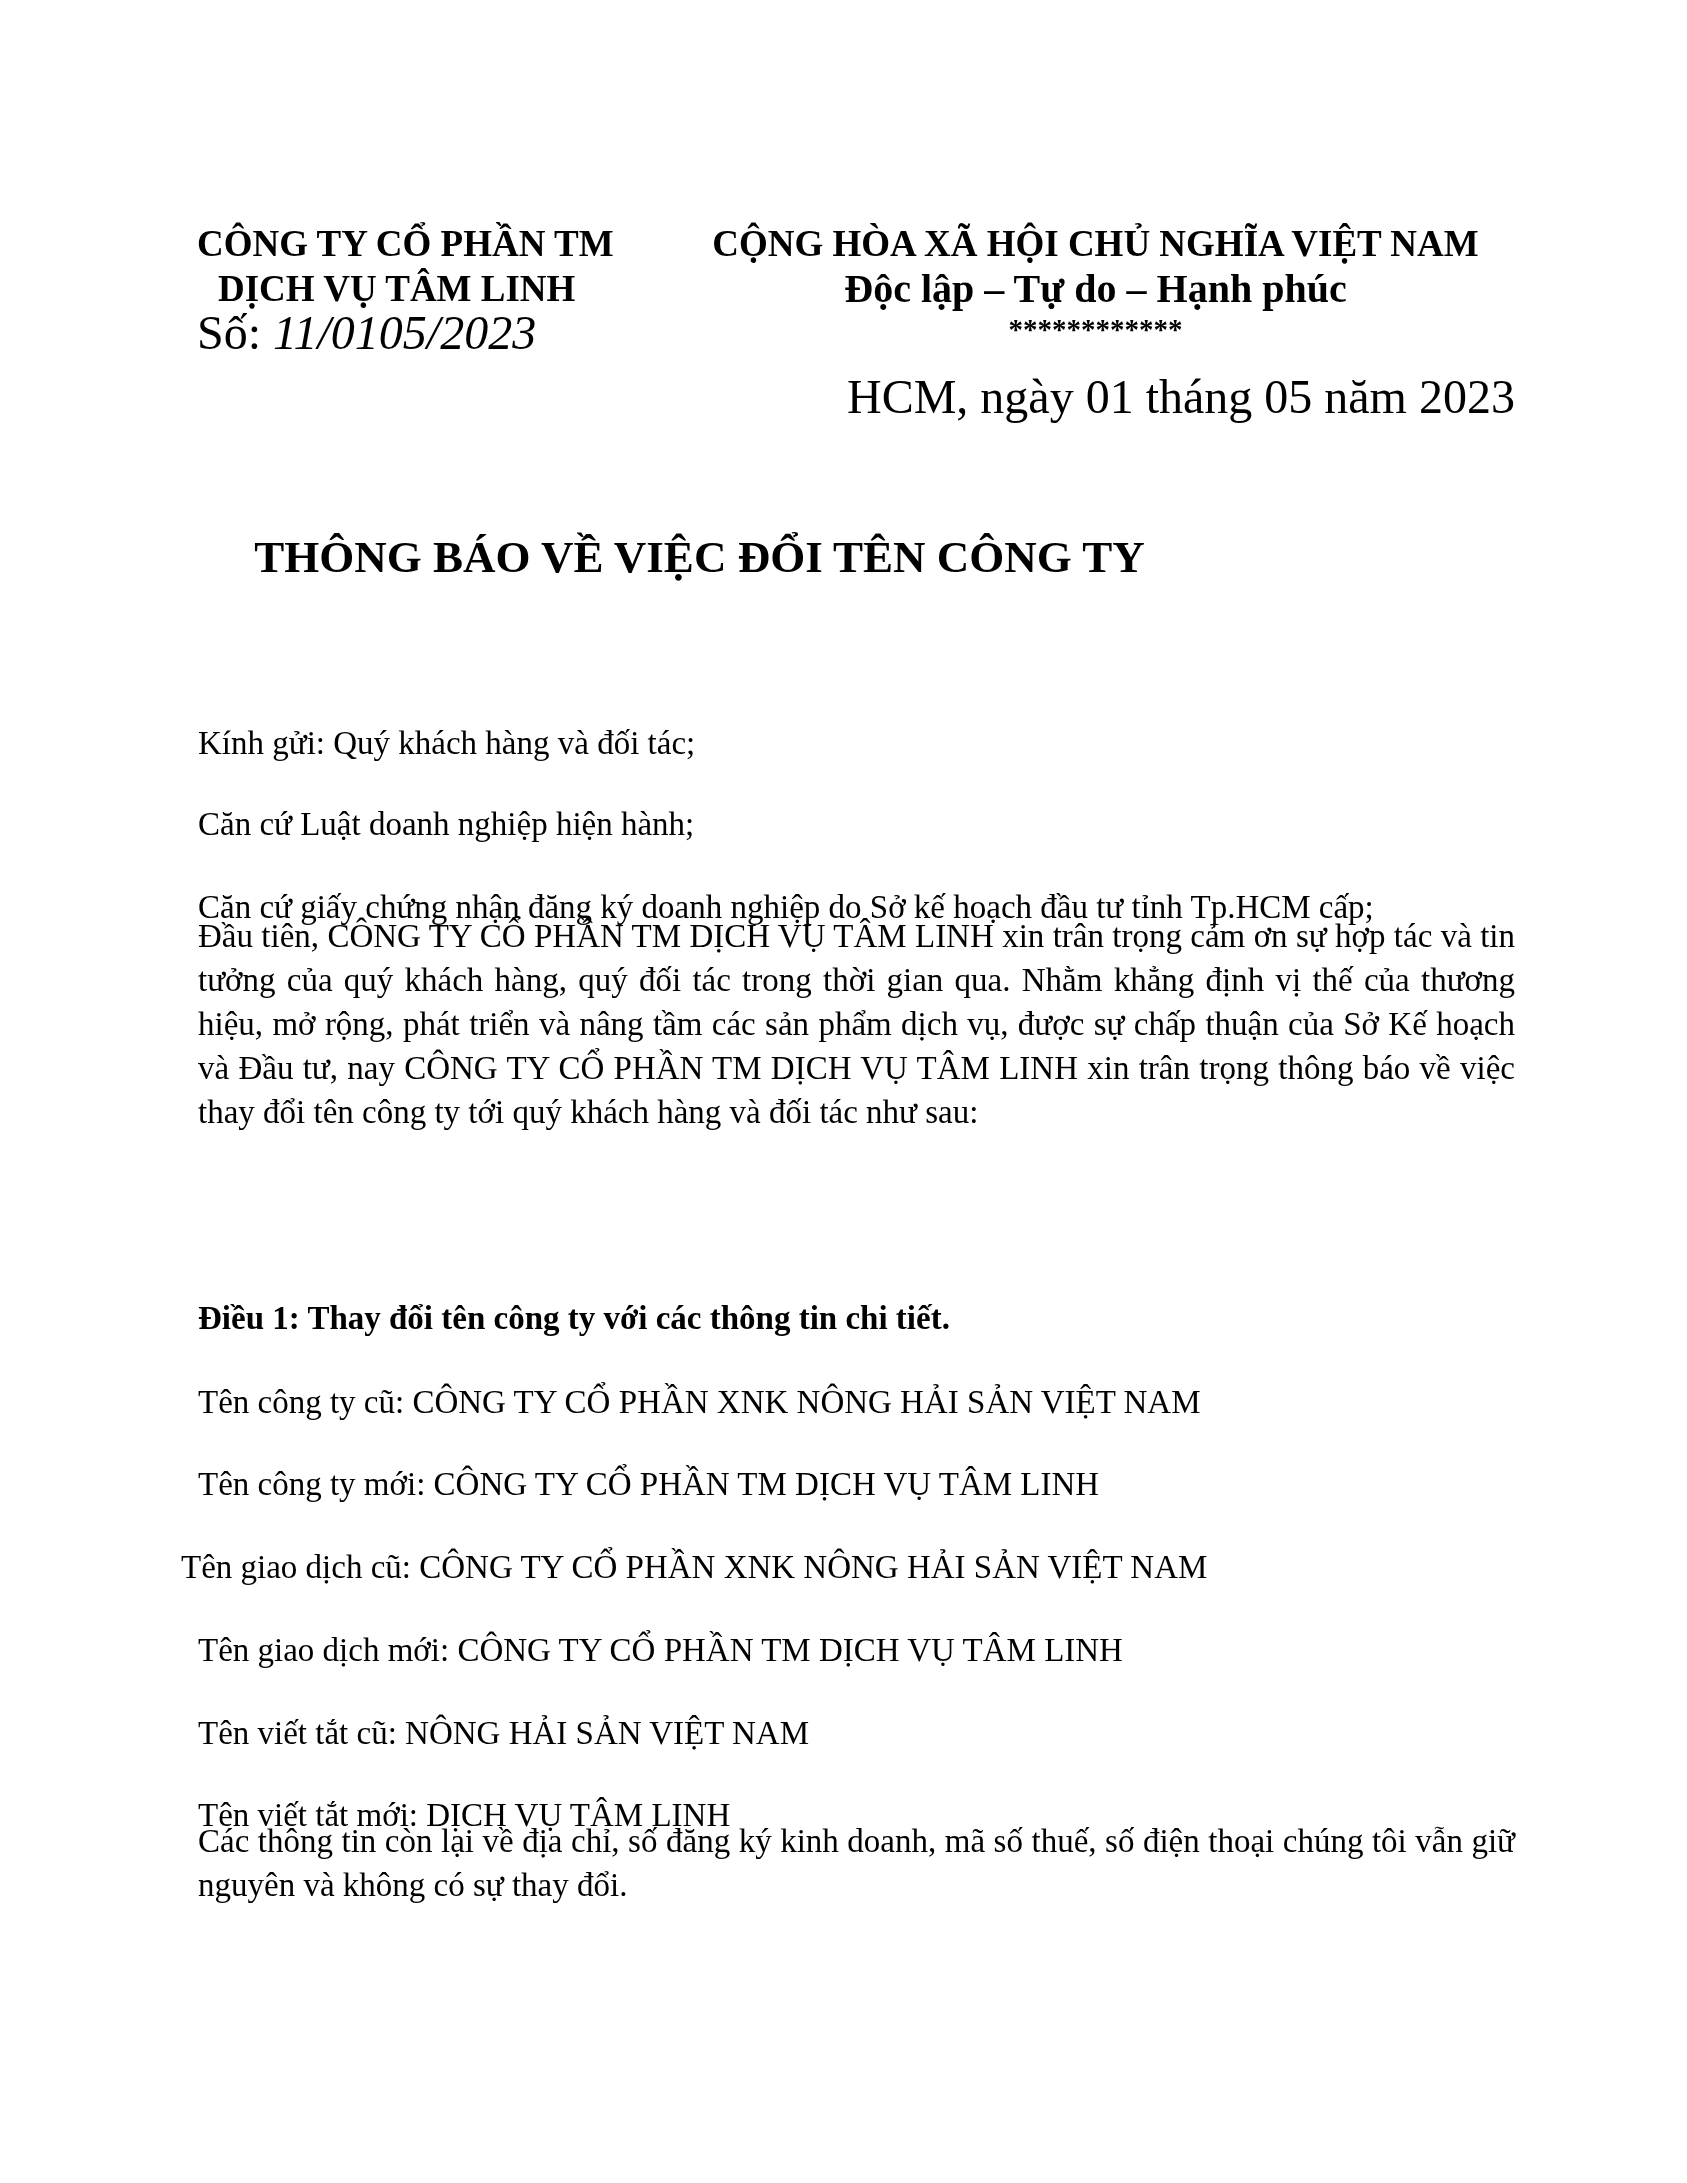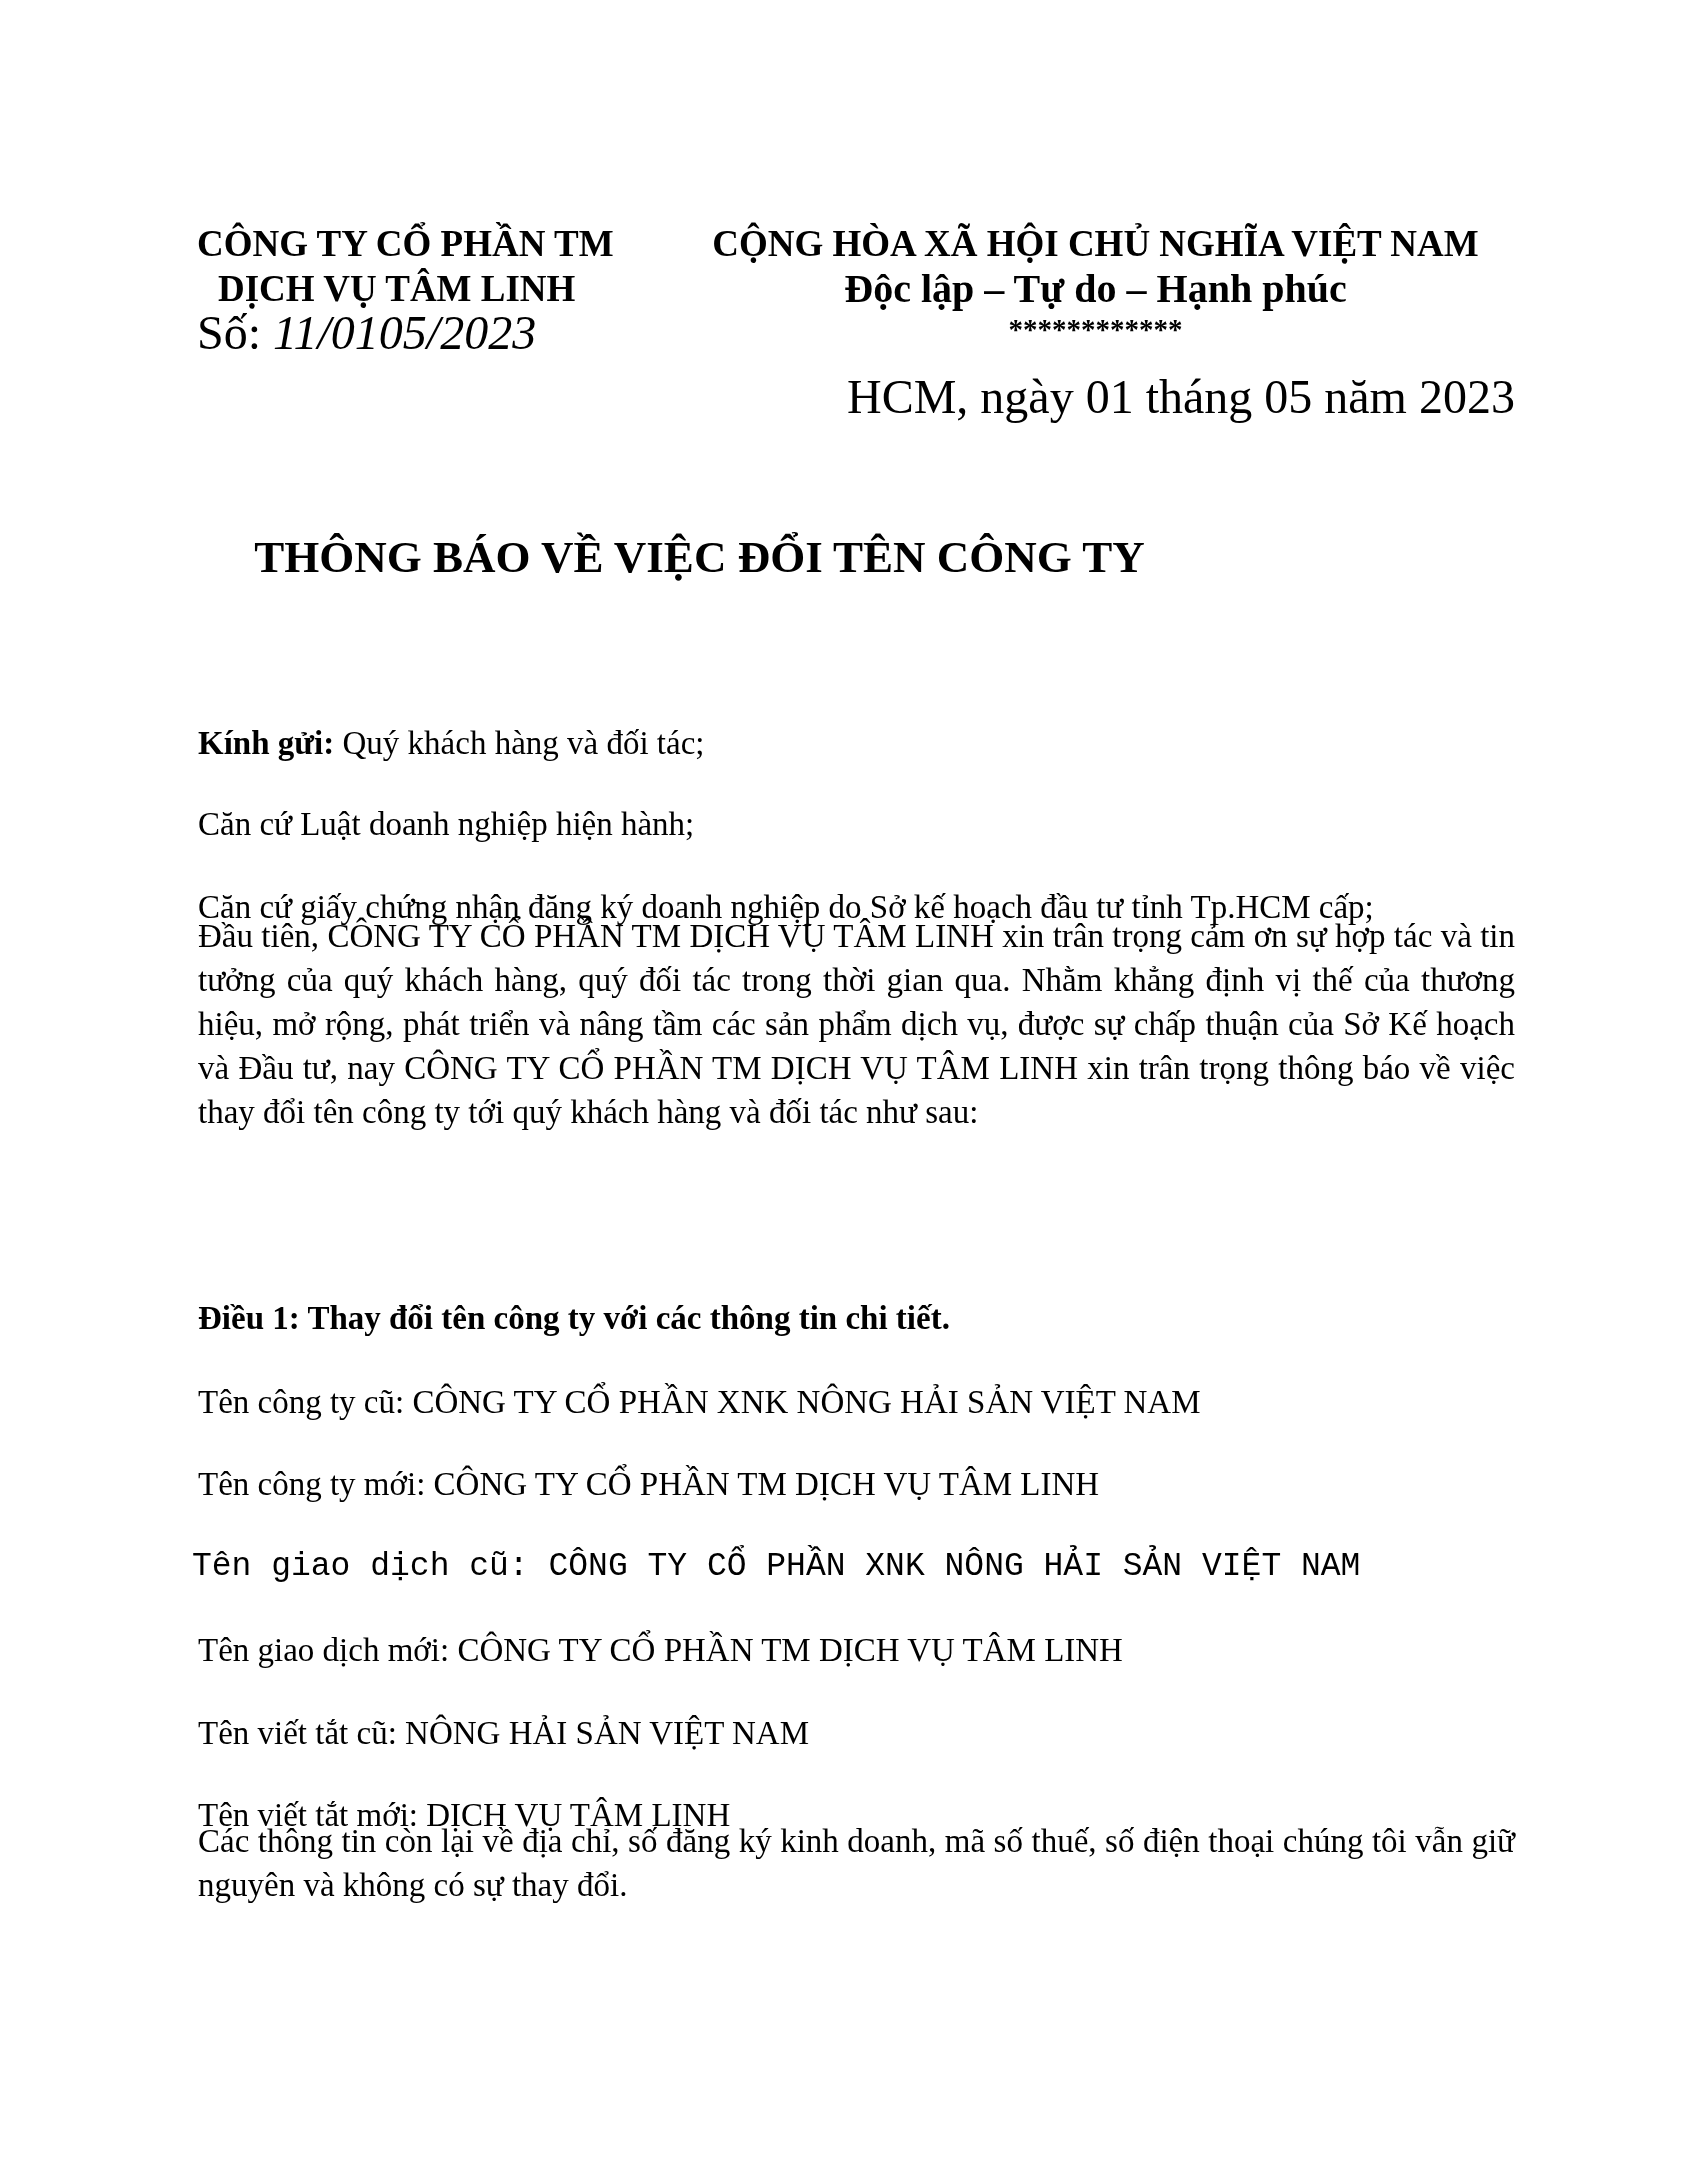--- a/index.html
+++ b/index.html
@@ -11,21 +11,21 @@
   .abs { position: absolute; white-space: nowrap; margin-top: 48px; }
   .hdr { font-size: 37px; font-weight: bold; line-height: 45px; }
   .sub { font-size: 48px; line-height: 44px; }
   .body-line { font-size: 33px; line-height: 40px; }
   .title { font-size: 45px; font-weight: bold; left: 0; width: 1399px; text-align: center; }
   .para {
     position: absolute; left: 198px; width: 1317px;
     font-size: 33px; line-height: 44px; text-align: justify;
   }
   .para-inner { text-align-last: left; }
-  b { font-weight: bold; }
+  b { font-weight: normal; }
   i { font-style: italic; }
 </style>
 </head>
 <body>
 
 <div class="abs hdr" style="left:197px; top:173px;">CÔNG TY CỔ PHẦN TM</div>
 <div class="abs hdr" style="left:218px; top:218px;">DỊCH VỤ TÂM LINH</div>
 <div class="abs sub" style="left:197px; top:263px;">
   <span>Số: </span><i>11/0105/2023</i>
 </div>
@@ -48,21 +48,21 @@
 </div>
 
 <div class="abs body-line" style="left:198px; top:1250px; font-weight:bold;">Điều 1: Thay đổi tên công ty với các thông tin chi tiết.</div>
 
 <div class="abs body-line" style="left:198px; top:1334px;">
   <span>Tên công ty cũ: </span><span>CÔNG TY CỔ PHẦN XNK NÔNG HẢI SẢN VIỆT NAM</span>
 </div>
 <div class="abs body-line" style="left:198px; top:1416px;">
   <span>Tên công ty mới: </span><span>CÔNG TY CỔ PHẦN TM DỊCH VỤ TÂM LINH</span>
 </div>
-<div class="abs body-line" style="left:192px; top:1499px;font-family:Liberation Mono, monospace;">
+<div class="abs body-line" style="left:181px; top:1499px;">
   <span>Tên giao dịch cũ: </span><span>CÔNG TY CỔ PHẦN XNK NÔNG HẢI SẢN VIỆT NAM</span>
 </div>
 <div class="abs body-line" style="left:198px; top:1582px;">
   <span>Tên giao dịch mới: </span><span>CÔNG TY CỔ PHẦN TM DỊCH VỤ TÂM LINH</span>
 </div>
 <div class="abs body-line" style="left:198px; top:1665px;">
   <span>Tên viết tắt cũ: </span><span>NÔNG HẢI SẢN VIỆT NAM</span>
 </div>
 <div class="abs body-line" style="left:198px; top:1747px;">
   <span>Tên viết tắt mới: </span><span>DỊCH VỤ TÂM LINH</span>

